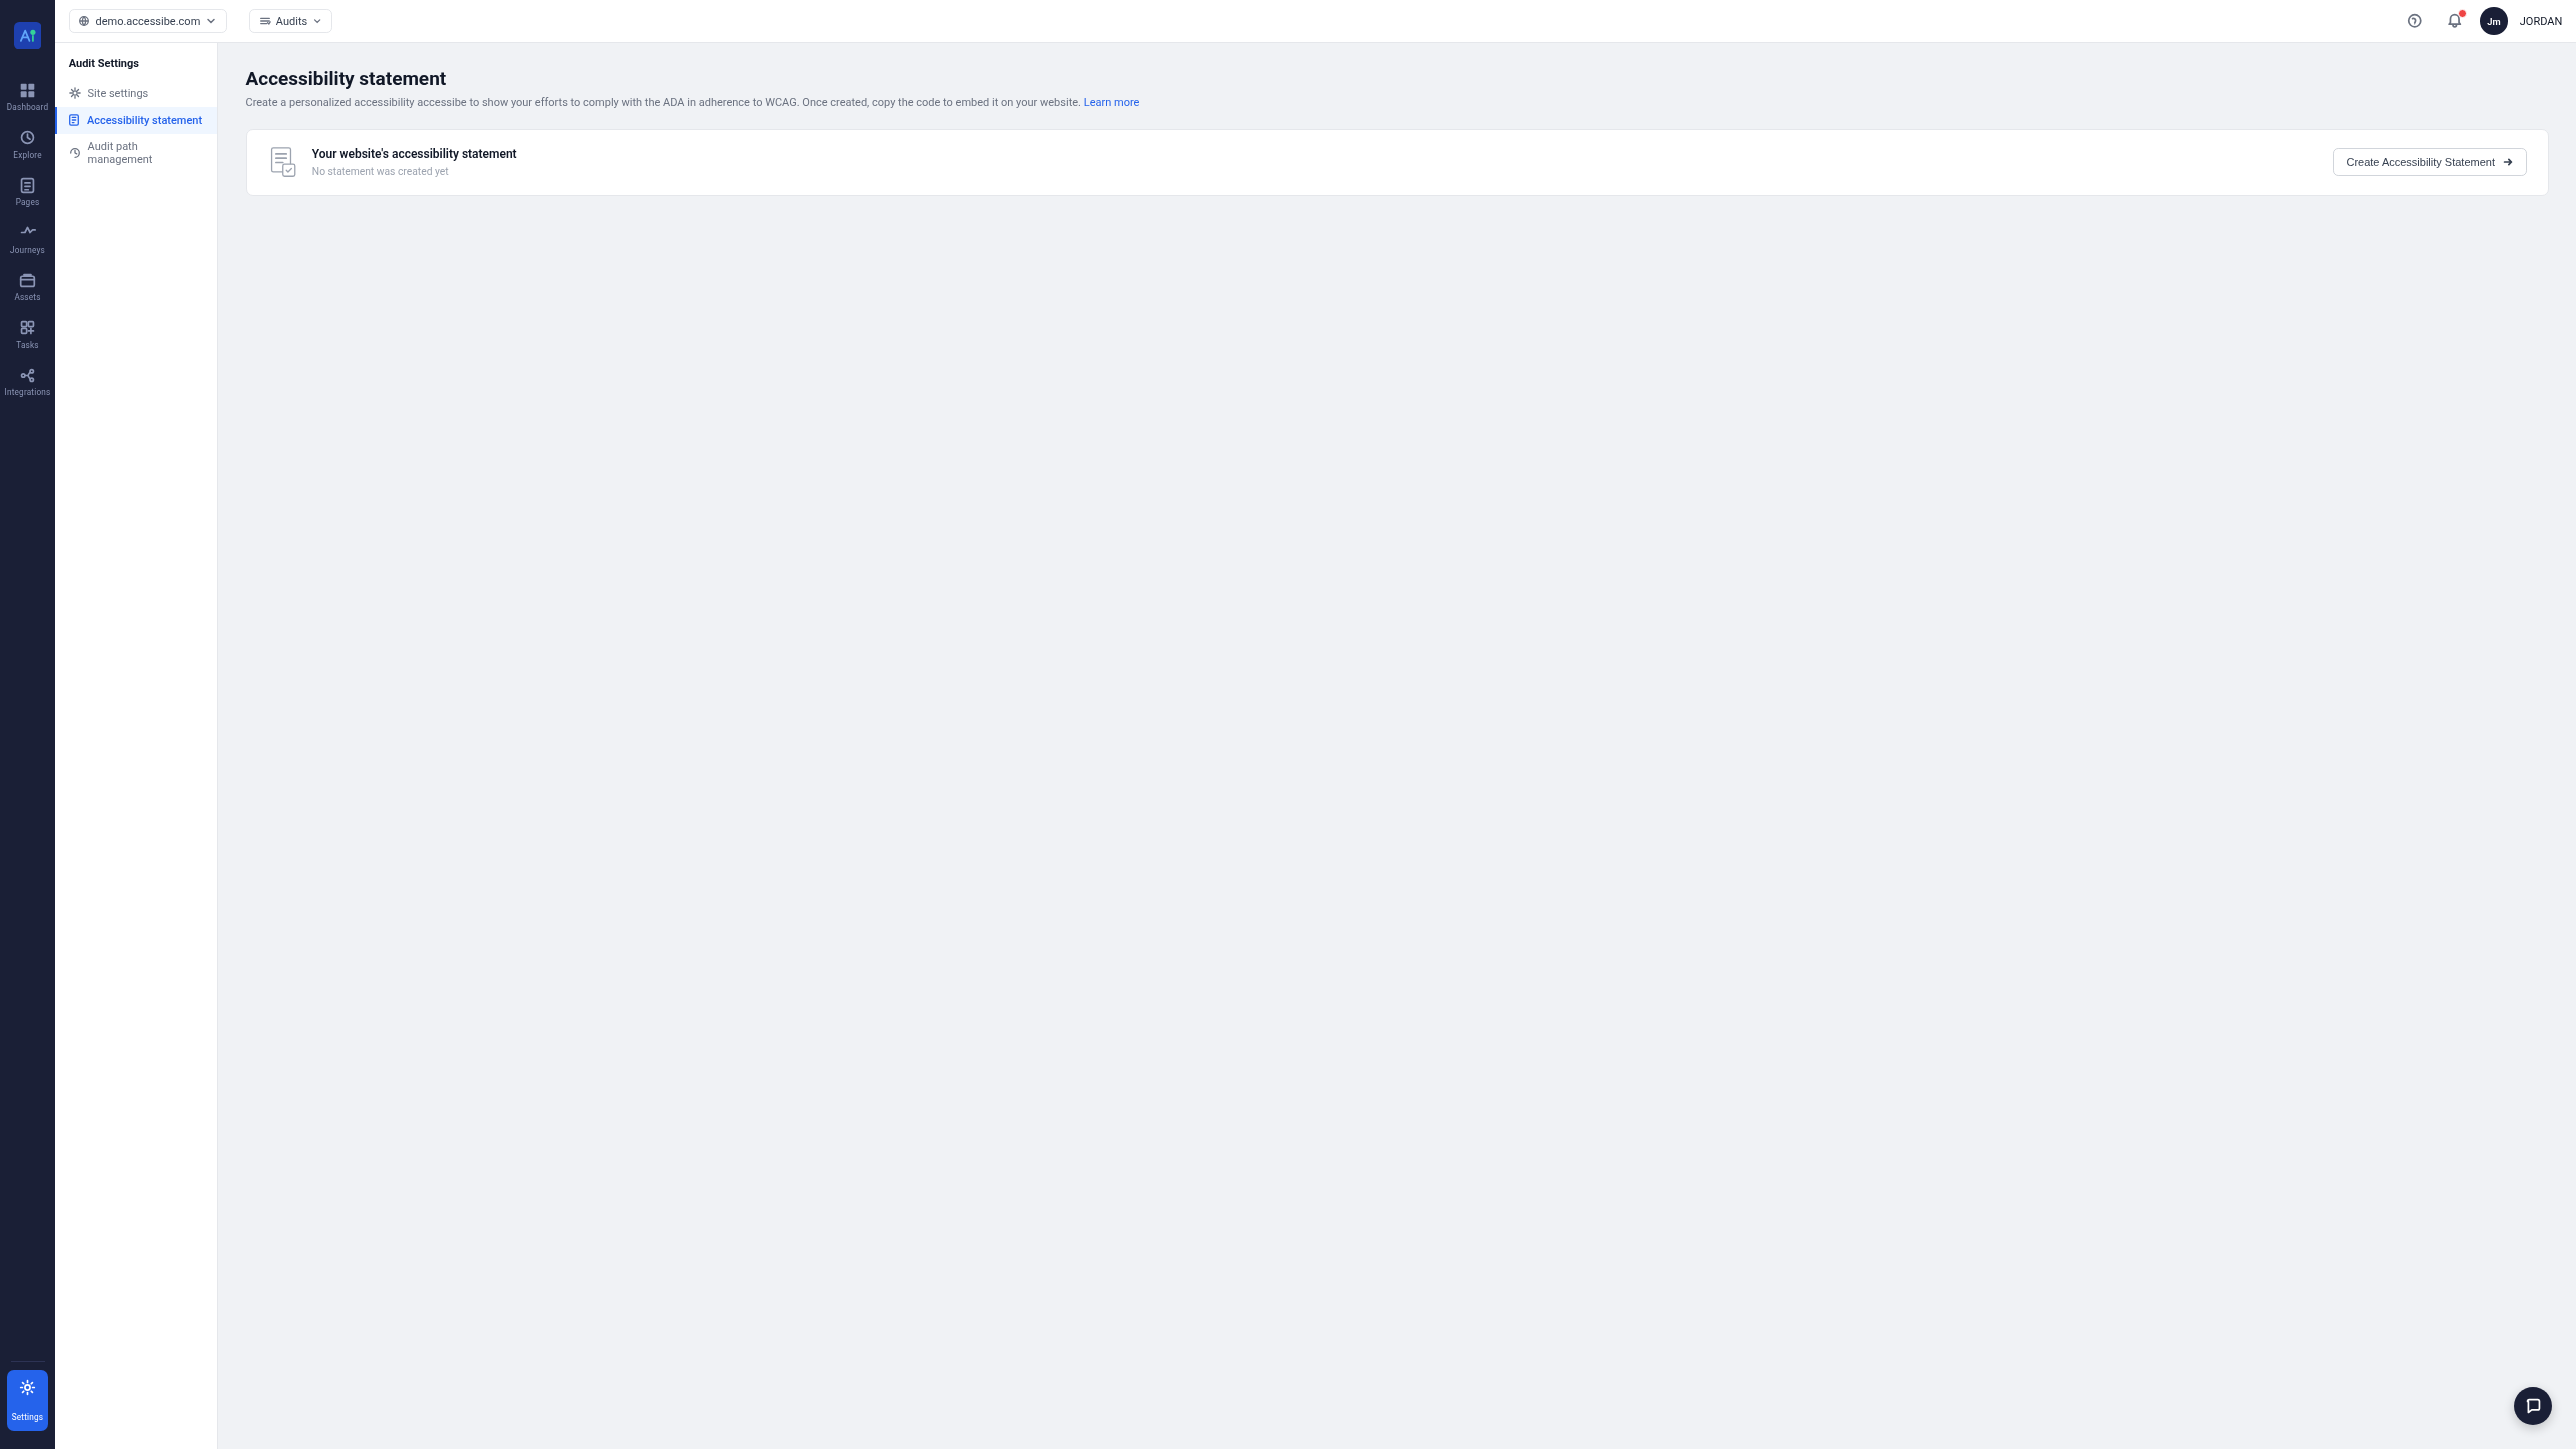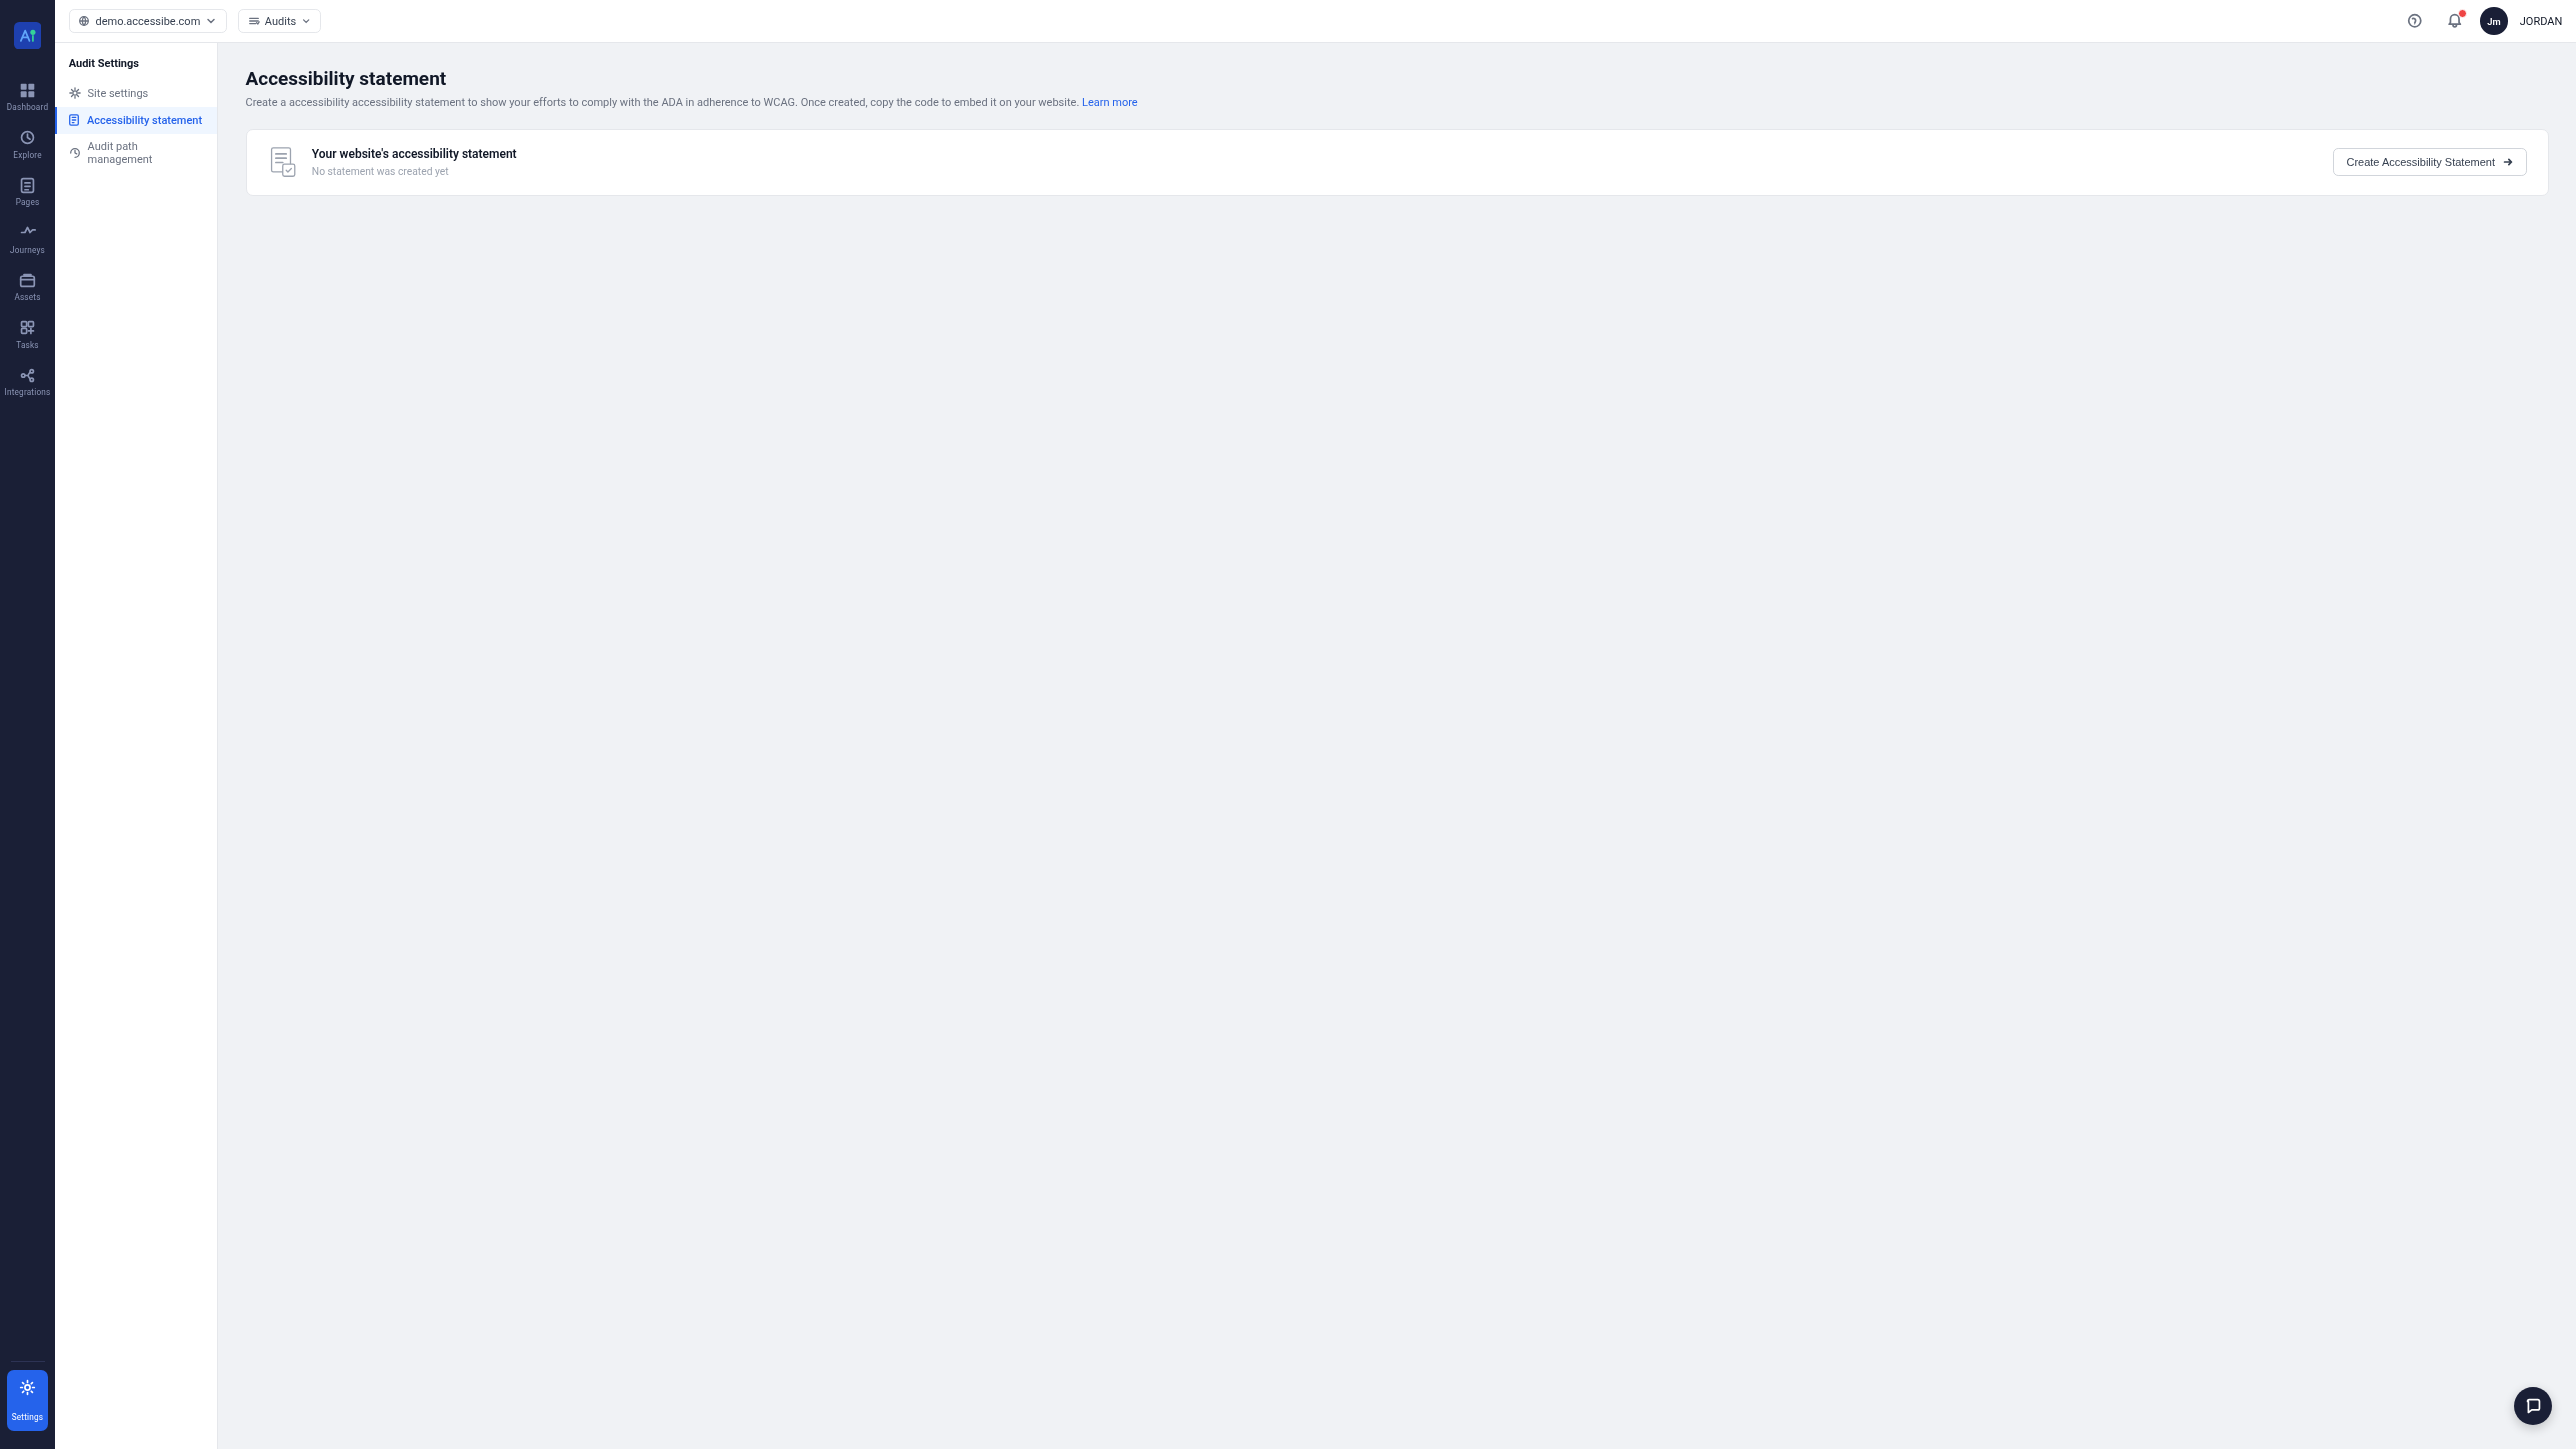--- a/index.html
+++ b/index.html
@@ -91,21 +91,21 @@
       display: flex;
       align-items: center;
       padding: 0 13.7px;
       border-bottom: 0.9px solid #e5e7eb;
       justify-content: space-between;
       flex-shrink: 0;
     }
     .header-left {
       display: flex;
       align-items: center;
-      gap: 11px;
+      gap: 22px;
     }
     .domain-selector {
       display: flex;
       align-items: center;
       gap: 5.2px;
       border: 0.9px solid #e5e7eb;
       border-radius: 5.2px;
       padding: 4.3px 8.6px;
       cursor: pointer;
       font-size: 11px;
@@ -463,21 +463,21 @@
             <path d="M2 7c0-2.8 2.2-5 5-5s5 2.2 5 5-2.2 5-5 5" stroke-linecap="round"></path>
             <path d="M7 4v3l2 1" stroke-linecap="round" stroke-linejoin="round"></path>
           </svg>
         <span>Audit path management</span>
       </div>
     </aside>
 
     <main class="page-content">
       <h1 class="page-title">Accessibility statement</h1>
       <p class="page-description">
-        <span>Create a accessibility accessibility statement to show your efforts to comply with the ADA in adherence to WCAG. Once created, copy the code to embed it on your website.</span>
+        <span>Create a personalized accessibility accessibe to show your efforts to comply with the ADA in adherence to WCAG. Once created, copy the code to embed it on your website.</span>
         <a class="learn-more">Learn more</a>
       </p>
 
       <div class="statement-card">
         <div class="statement-card-left">
           <div class="statement-icon">
             <svg width="27.5" height="31" viewBox="0 0 32 36" fill="none" stroke="#9ca3af" stroke-width="2">
               <rect x="3" y="1" width="22" height="28" rx="2" stroke-width="1.5"></rect>
               <path d="M8 8h12M8 13h12M8 18h8" stroke-linecap="round"></path>
               <rect x="16" y="20" width="14" height="14" rx="2" fill="#fff" stroke="#9ca3af" stroke-width="1.5"></rect>

